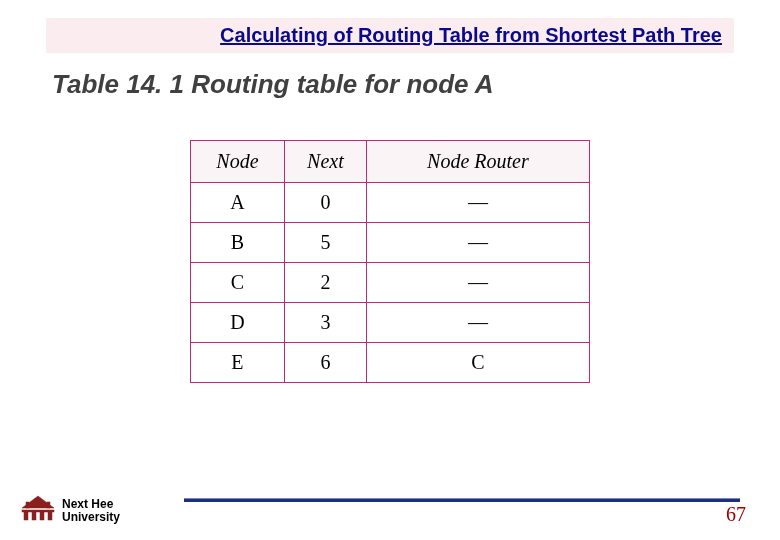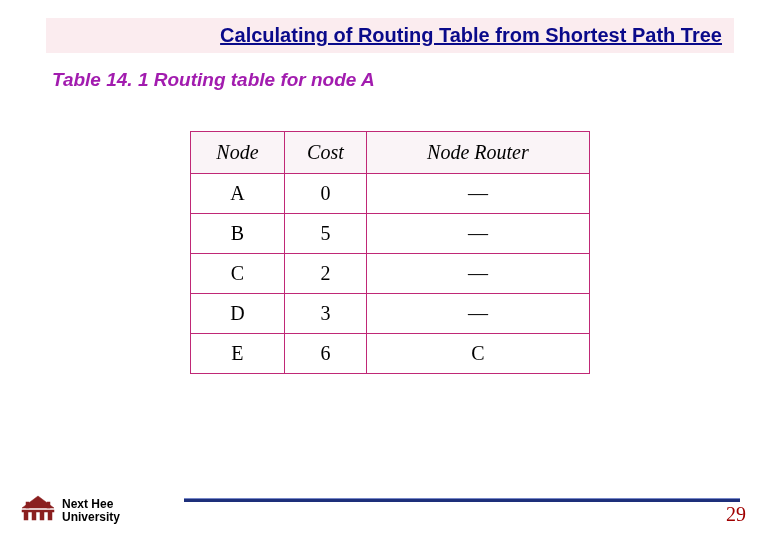--- a/index.html
+++ b/index.html
@@ -19,24 +19,24 @@
   }
   .title-bar span {
     font-size: 20px;
     font-weight: bold;
     color: #0a0a8a;
     text-decoration: underline;
     text-decoration-color: #0a0a8a;
   }
   .caption {
     margin: 16px 0 0 52px;
-    font-size: 19px;
+    font-size: 26px;
     font-weight: bold;
     font-style: italic;
-    color: #a21caf;
+    color: #404040;
   }
   .table-wrap {
     margin: 40px auto 0 auto;
     width: 400px;
   }
   table {
     border-collapse: collapse;
     width: 100%;
   }
   th, td {
@@ -101,21 +101,21 @@
   <span>Calculating of Routing Table from Shortest Path Tree</span>
 </div>
 
 <div class="caption">Table 14. 1  Routing table for node A</div>
 
 <div class="table-wrap">
   <table>
     <thead>
       <tr>
         <th>Node</th>
-        <th>Cost</th>
+        <th>Next</th>
         <th>Node Router</th>
       </tr>
     </thead>
     <tbody>
       <tr>
         <td>A</td>
         <td>0</td>
         <td>—</td>
       </tr>
       <tr>
@@ -154,14 +154,14 @@
       <polygon points="20,2 4,14 36,14"></polygon>
       <rect x="8" y="8" width="3" height="6"></rect>
       <rect x="29" y="8" width="3" height="6"></rect>
     </g>
   </svg>
   <div class="uni">
     <div>Next Hee</div>
     <div>University</div>
   </div>
   <div class="hr-line"></div>
-  <div class="page-num">29</div>
+  <div class="page-num">67</div>
 </div>
 
 </body></html>

